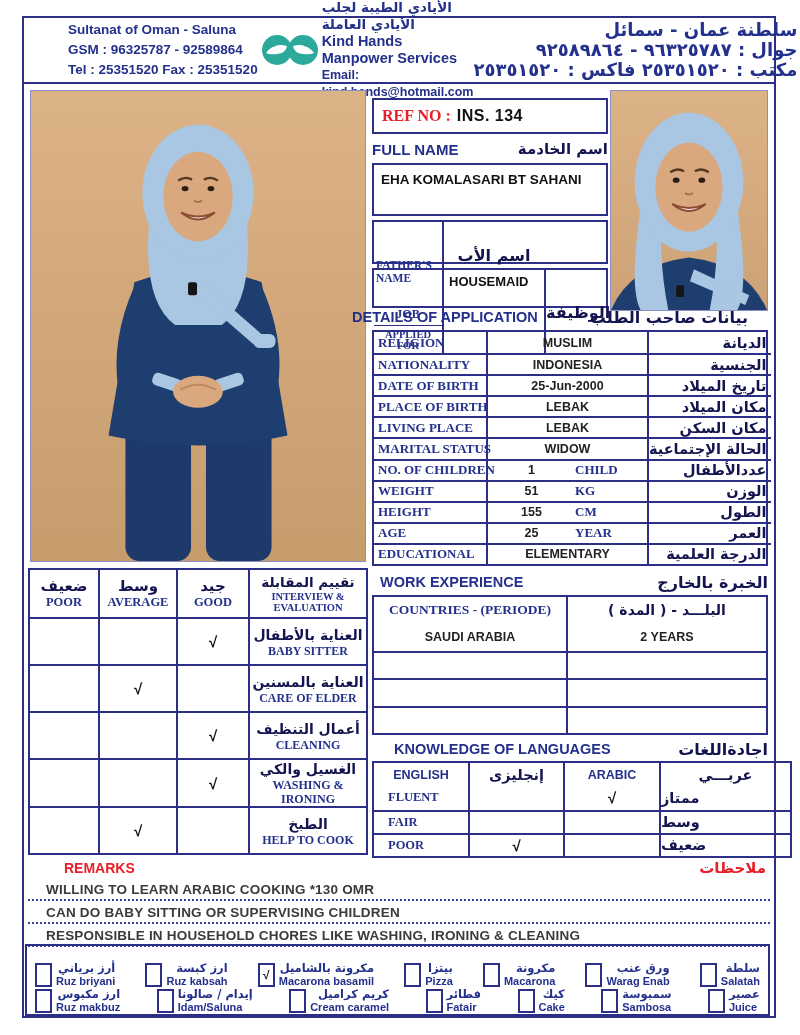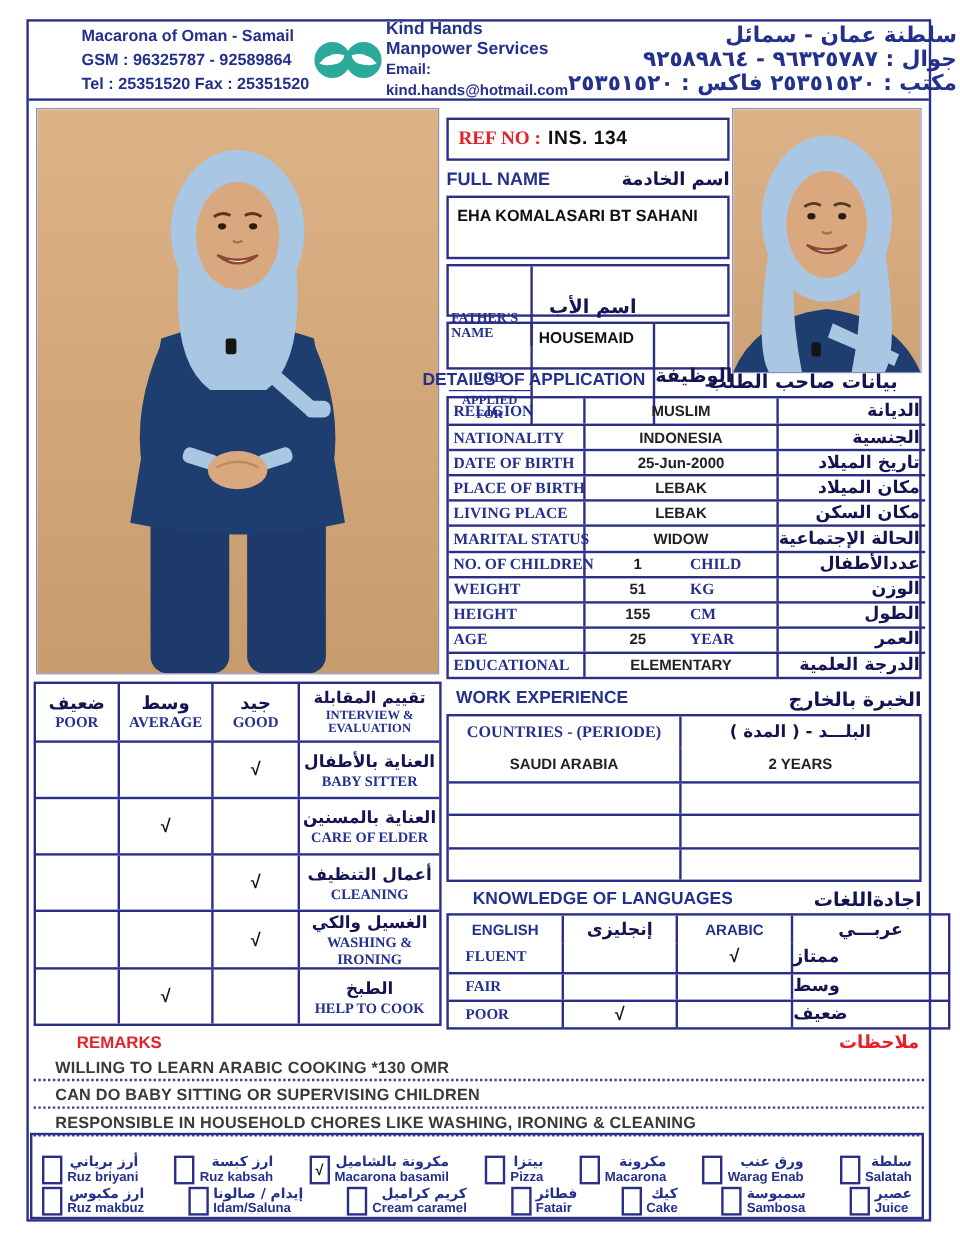--- a/index.html
+++ b/index.html
@@ -123,35 +123,36 @@
   .f-ar{color:var(--navy-text);font-weight:bold;font-size:11.5px;direction:rtl;text-align:right;}
   .f-en{color:var(--navy-text);font-weight:bold;font-size:11px;white-space:nowrap;}
 </style>
 </head>
 <body>
 
 <div class="abs frame"></div>
 
 <div class="abs header">
   <div class="h-left">
-    <div>Macarona of Oman - Samail</div>
+    <div>Sultanat of Oman - Saluna</div>
     <div>GSM : 96325787 - 92589864</div>
     <div>Tel : 25351520 Fax : 25351520</div>
   </div>
   <div class="h-logo">
     <svg viewBox="0 0 64 42">
       <circle cx="19" cy="21" r="15" fill="#2ba99b"></circle>
       <circle cx="45" cy="21" r="15" fill="#2ba99b"></circle>
       <path d="M8,24 q8,-11 21,-7 q-1,7 -10,8 q-7,1 -11,-1 z" fill="#ffffff"></path>
       <path d="M56,24 q-8,-11 -21,-7 q1,7 10,8 q7,1 11,-1 z" fill="#ffffff"></path>
       <rect x="8" y="16" width="10" height="2.3" fill="#2ba99b" transform="rotate(-14 13 17)"></rect>
       <rect x="46" y="16" width="10" height="2.3" fill="#2ba99b" transform="rotate(14 51 17)"></rect>
     </svg>
   </div>
   <div class="h-center">
+    <div class="arname ar" dir="rtl">الأيادي الطيبة لجلب الأيادي العاملة</div>
     <div class="enname">Kind Hands Manpower Services</div>
     <div class="email">Email: kind.hands@hotmail.com</div>
   </div>
   <div class="h-right ar">
     <div>سلطنة عمان - سمائل</div>
     <div>جوال : ٩٦٣٢٥٧٨٧ - ٩٢٥٨٩٨٦٤</div>
     <div>مكتب : ٢٥٣٥١٥٢٠ فاكس : ٢٥٣٥١٥٢٠</div>
   </div>
 </div>
 

